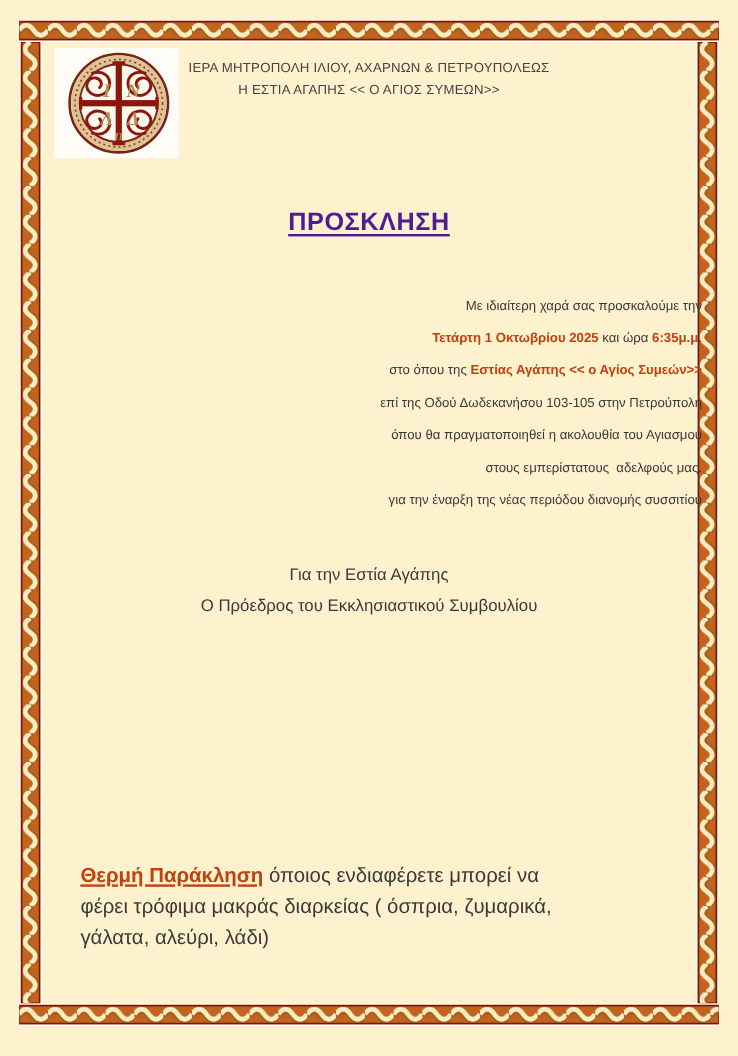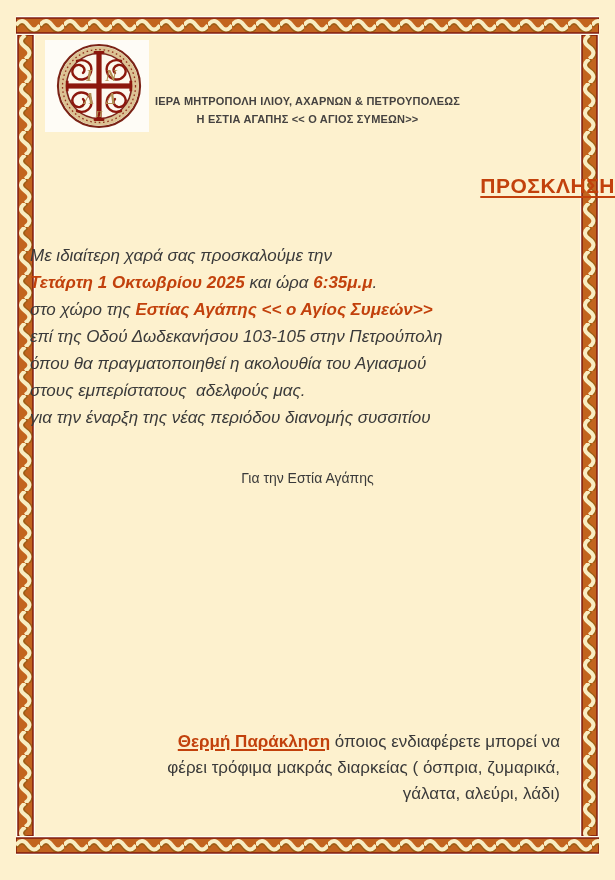--- a/index.html
+++ b/index.html
@@ -7,38 +7,38 @@
     position:relative;width:615px;height:880px;margin:0 auto;overflow:hidden;
     background:#fdf1ce;
     font-family:"Liberation Sans","DejaVu Sans",sans-serif;
     color:#3a3a3a;
   }
   .strip{position:absolute;line-height:0;}
   .strip svg{display:block;}
   .logo-box{position:absolute;left:45px;top:40px;width:104px;height:92px;background:#fefcf6;}
   .header{
     position:absolute;left:0;right:0;top:48px;text-align:center;
-    font-size:11px;line-height:18px;letter-spacing:.2px;color:#454240;font-weight:700;margin-top:44px;
+    font-size:11px;line-height:18px;letter-spacing:.2px;color:#454240;font-weight:400;
   }
   .title{
-    position:absolute;left:0;right:0;top:174px;text-align:right;
-    font-size:21px;font-weight:700;color:#c2410c;letter-spacing:.5px;
+    position:absolute;left:0;right:0;top:174px;text-align:center;
+    font-size:21px;font-weight:700;color:#4c1d95;letter-spacing:.5px;
   }
   .title span{text-decoration:underline;text-decoration-thickness:2px;text-underline-offset:3px;}
   .body-block{
-    position:absolute;left:30px;right:30px;top:242px;text-align:left;
-    font-size:17px;line-height:27px;font-style:italic;
+    position:absolute;left:30px;right:30px;top:242px;text-align:right;
+    font-size:11px;line-height:27px;
   }
   .closing-block{
     position:absolute;left:30px;right:30px;top:465px;text-align:center;
     font-size:14px;line-height:26px;
   }
   .footnote-block{
-    position:absolute;left:67px;right:55px;top:717px;text-align:right;
-    font-size:17px;line-height:26px;margin-top:12px;
+    position:absolute;left:67px;right:55px;top:717px;text-align:left;
+    font-size:17px;line-height:26px;
   }
   .line{white-space:pre-wrap;}
   .b{font-weight:700;color:#c2410c;}
   .u{text-decoration:underline;text-decoration-thickness:1.5px;text-underline-offset:2px;}
   .defs{position:absolute;width:0;height:0;overflow:hidden;}
 </style>
 </head>
 <body>
 
 <svg class="defs" aria-hidden="true">
@@ -119,29 +119,30 @@
     <div class="line">Η ΕΣΤΙΑ ΑΓΑΠΗΣ &lt;&lt; Ο ΑΓΙΟΣ ΣΥΜΕΩΝ&gt;&gt;</div>
   </div>
 
   <div class="title">
     <span>ΠΡΟΣΚΛΗΣΗ</span>
   </div>
 
   <div class="body-block">
     <div class="line">Με ιδιαίτερη χαρά σας προσκαλούμε την</div>
     <div class="line"><span class="b">Τετάρτη 1 Οκτωβρίου 2025</span><span> και ώρα </span><span class="b">6:35μ.μ</span><span>.</span></div>
-    <div class="line"><span>στο χώρο της </span><span class="b">Εστίας Αγάπης &lt;&lt; ο Αγίος Συμεών&gt;&gt;</span></div>
+    <div class="line"><span>στο όπου της </span><span class="b">Εστίας Αγάπης &lt;&lt; ο Αγίος Συμεών&gt;&gt;</span></div>
     <div class="line">επί της Οδού Δωδεκανήσου 103-105 στην Πετρούπολη</div>
     <div class="line">όπου θα πραγματοποιηθεί η ακολουθία του Αγιασμού</div>
     <div class="line">στους εμπερίστατους  αδελφούς μας.</div>
     <div class="line">για την έναρξη της νέας περιόδου διανομής συσσιτίου</div>
   </div>
 
   <div class="closing-block">
     <div class="line">Για την Εστία Αγάπης</div>
+    <div class="line">Ο Πρόεδρος του Εκκλησιαστικού Συμβουλίου</div>
   </div>
 
   <div class="footnote-block">
     <div class="line"><span class="b u">Θερμή Παράκληση</span><span> όποιος ενδιαφέρετε μπορεί να</span></div>
     <div class="line">φέρει τρόφιμα μακράς διαρκείας ( όσπρια, ζυμαρικά,</div>
     <div class="line">γάλατα, αλεύρι, λάδι)</div>
   </div>
 
 </div>
 

